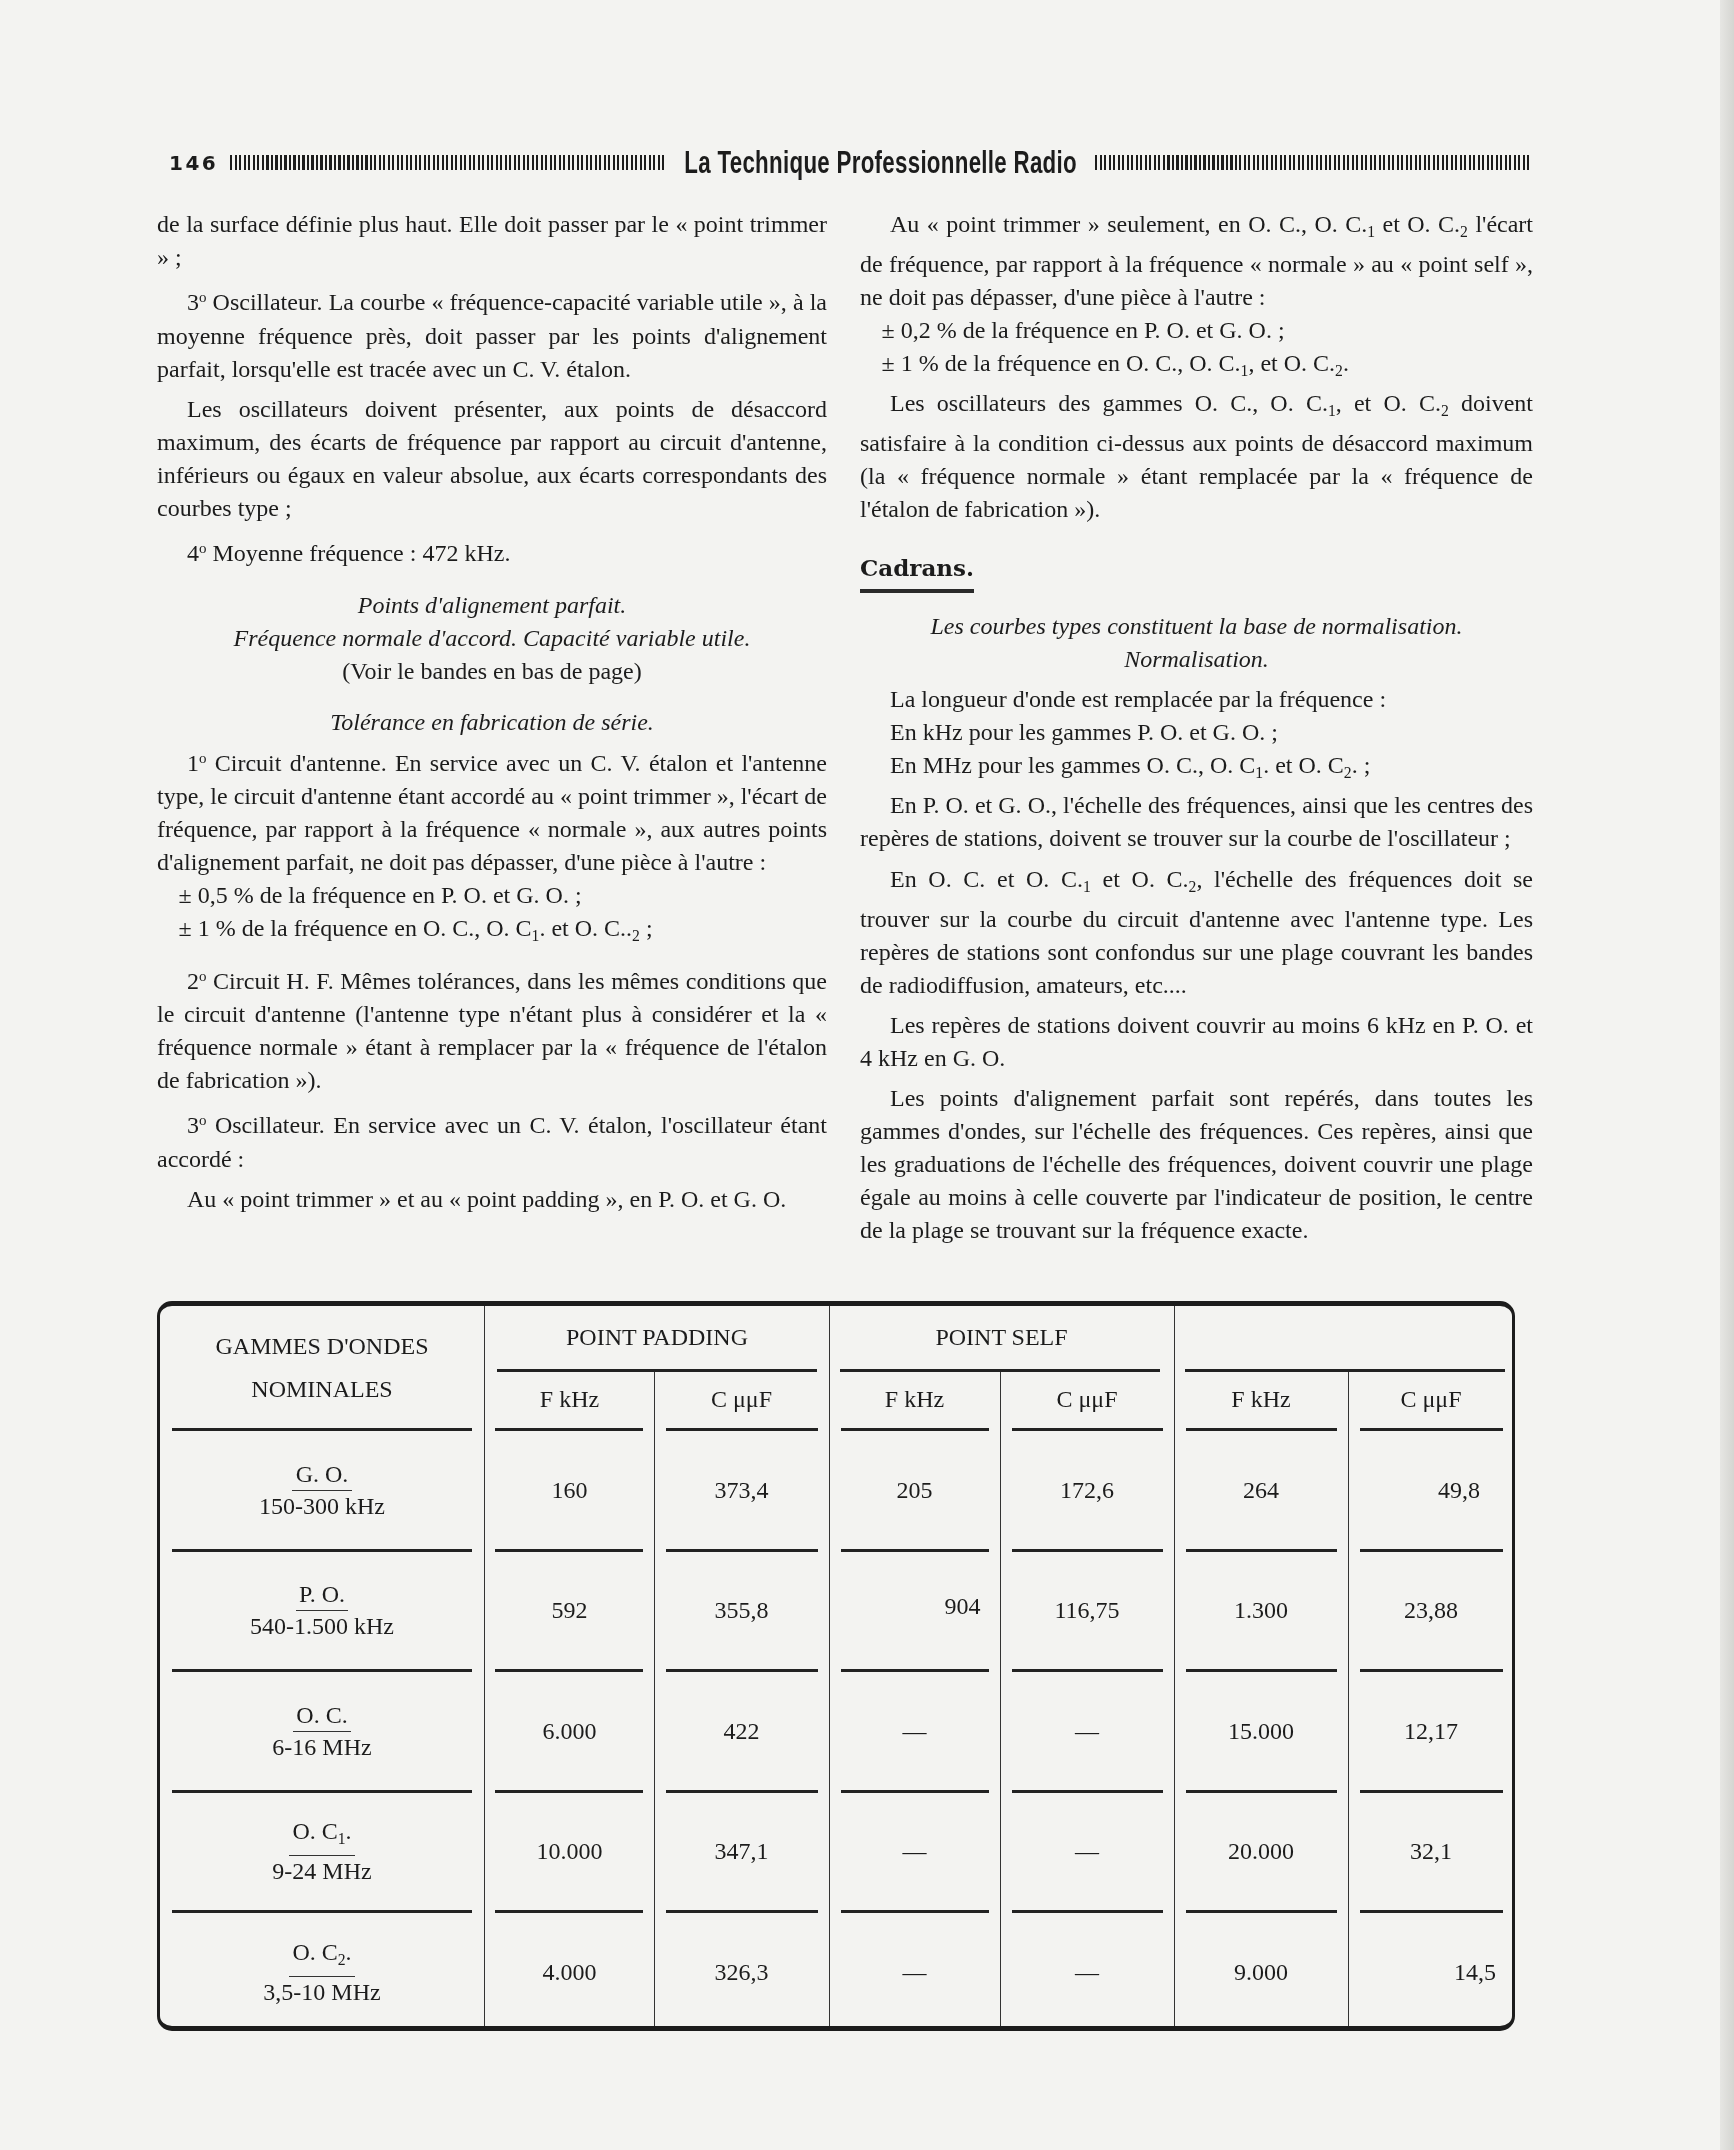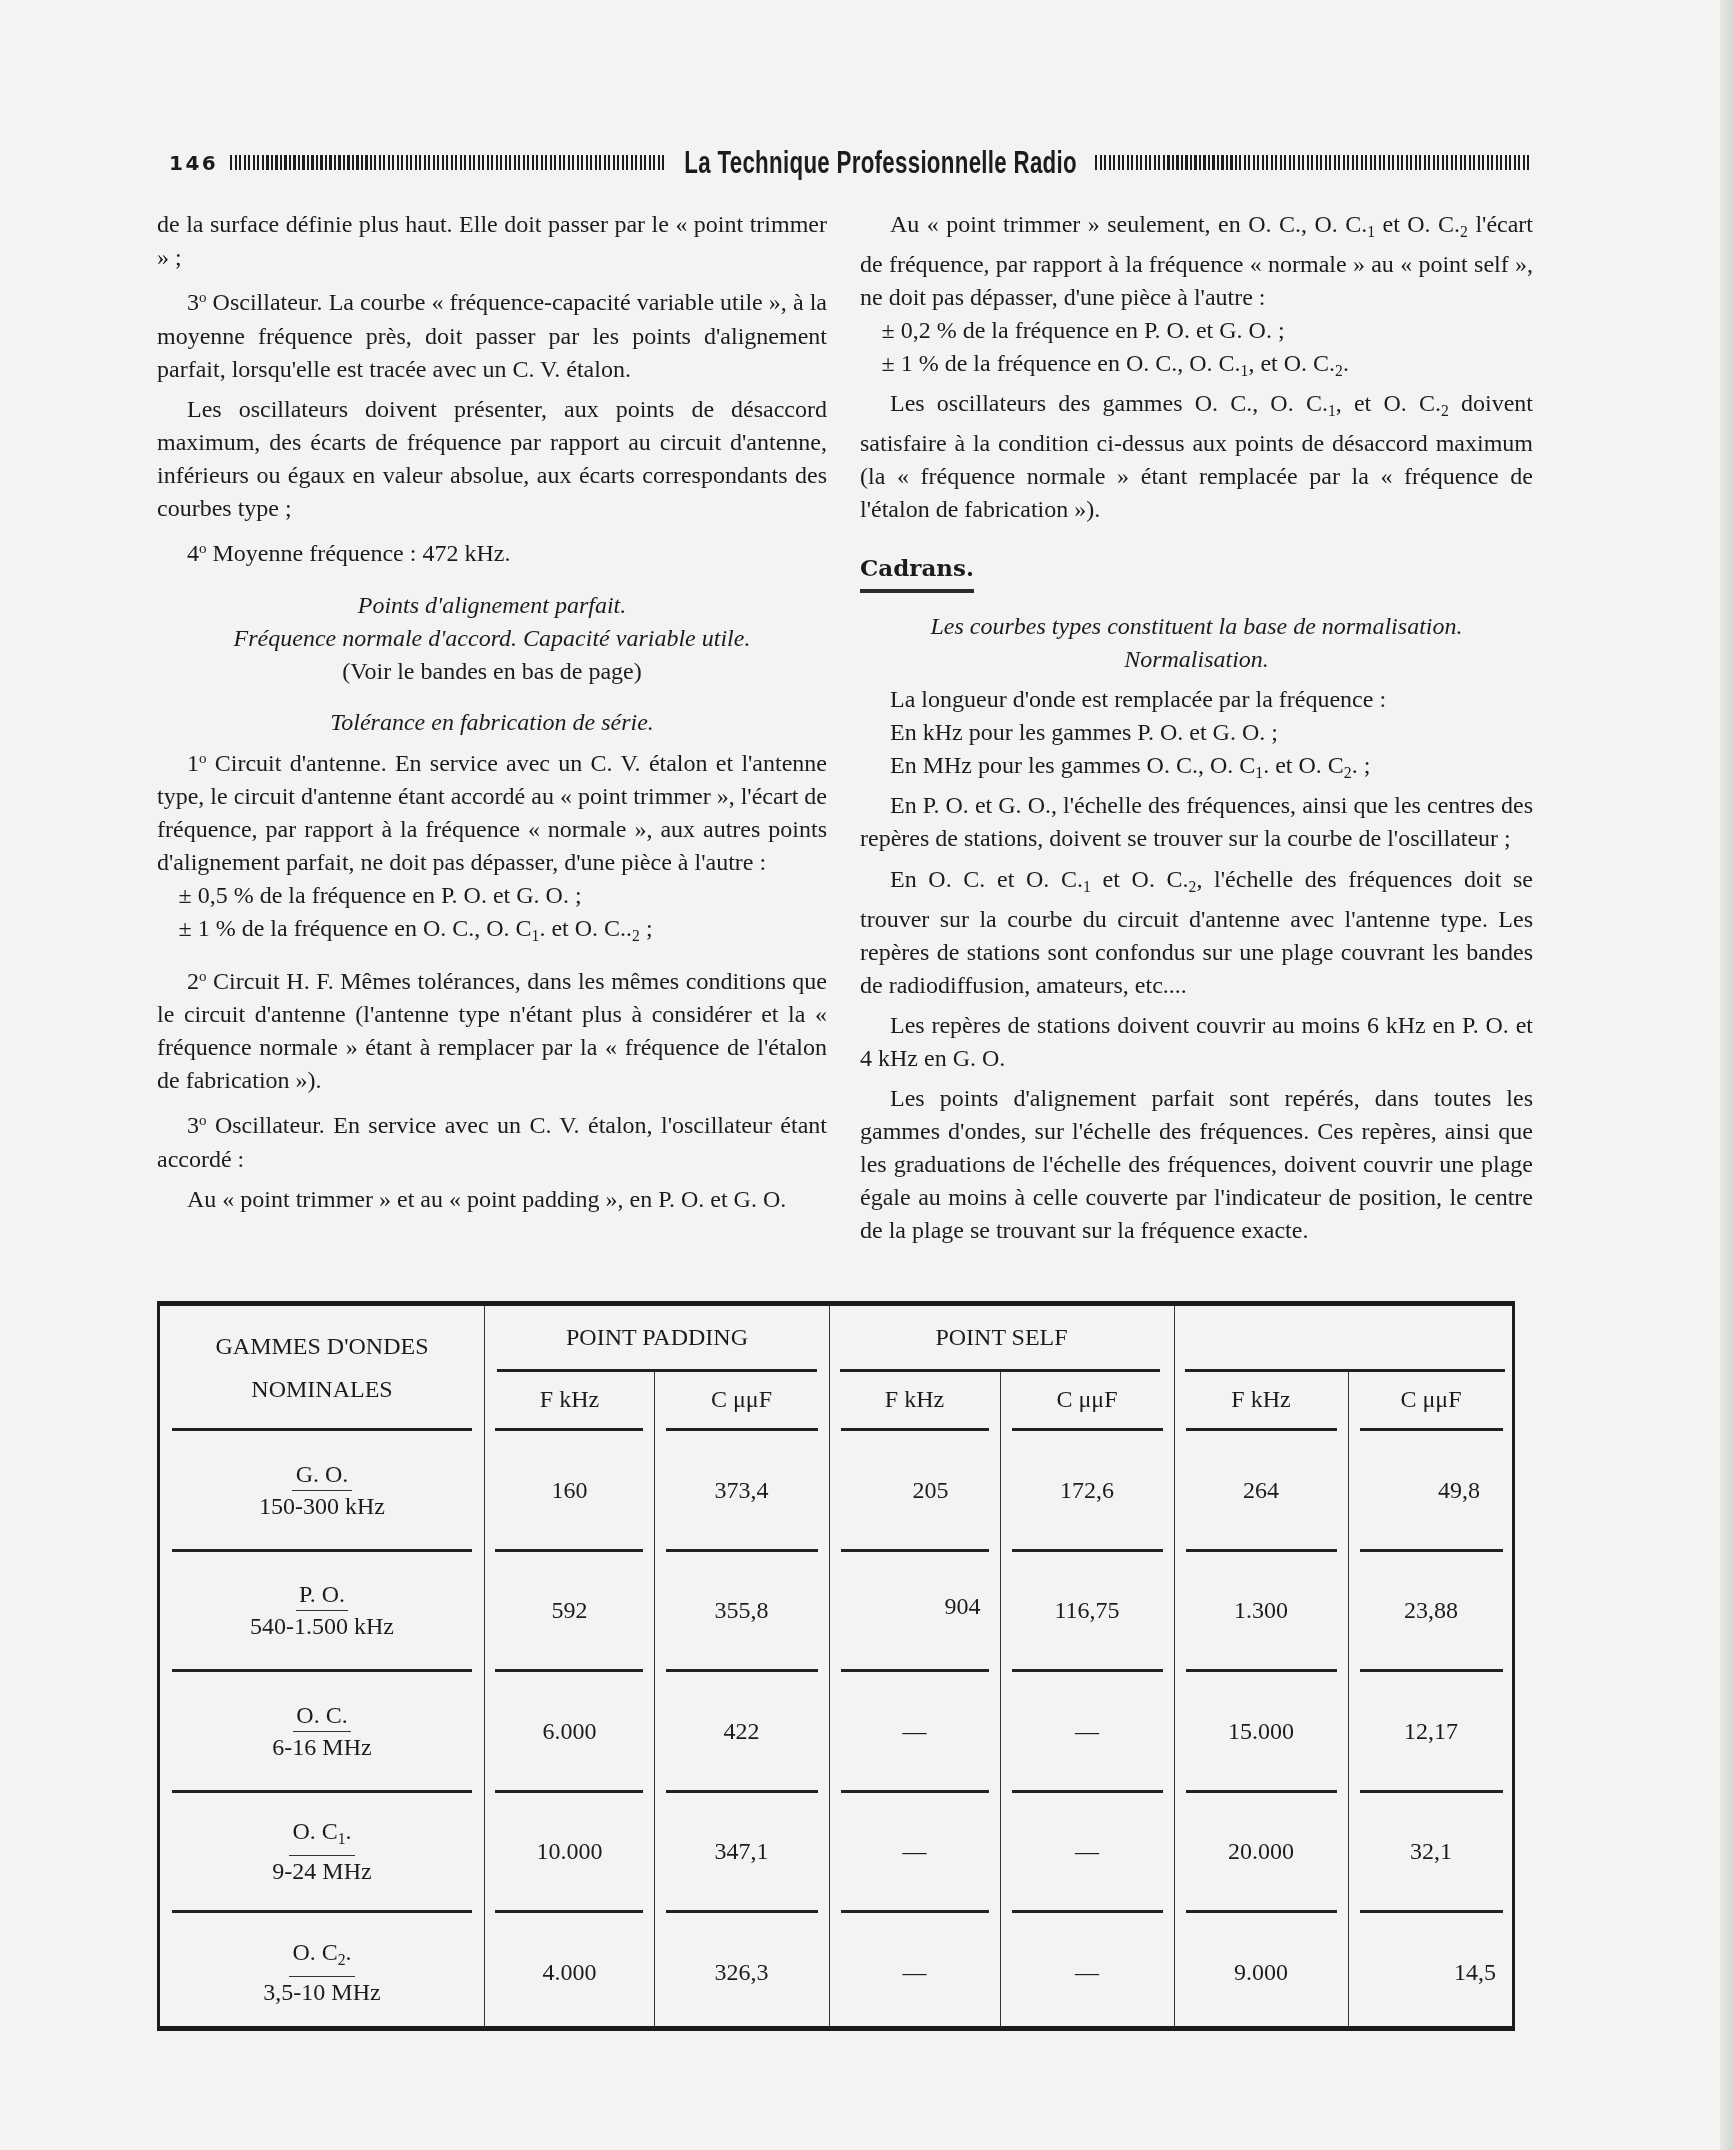--- a/index.html
+++ b/index.html
@@ -50,21 +50,21 @@
     font-family: "DejaVu Serif", serif; font-weight: bold; font-size: 23px;
     display: inline-block; margin: 18px 0 16.5px 0; padding-bottom: 5px;
     border-bottom: 4.1px solid #2a2a2a;
   }
   
   .tbl {
     position: absolute; left: 157px; top: 1301px; width: 1358px; height: 730px;
     border-left: 3.3px solid #1c1c1c; border-right: 3.3px solid #1c1c1c;
     border-top: 5px solid #1c1c1c; border-bottom: 5.8px solid #1c1c1c;
     box-sizing: border-box;
-    font-family: "Liberation Serif", serif; font-size: 24px;
+    font-family: "Liberation Serif", serif; font-size: 24px; border-radius: 15px;
   }
   .vline { position: absolute; top: 0; bottom: 0; width: 1.2px; background: #333; }
   .hseg { position: absolute; height: 2.5px; background: #222; }
   .cell {
     position: absolute; display: flex; align-items: center; justify-content: center;
     text-align: center; flex-direction: column;
   }
   .frac-top { padding: 0 3.3px 1.7px 3.3px; border-bottom: 1.7px solid #333; line-height: 30px; }
   .frac-bot { line-height: 30px; }
 </style>
@@ -180,21 +180,21 @@
       <div class="hseg" style="left: 1200px; width: 143px; top: 604px;"></div>
     </div>
 
   <div id="rows">
       <div class="cell" style="left: 0px; width: 324px; top: 124px; height: 120px;">
         <div class="frac-top">G. O.</div>
         <div class="frac-bot">150-300 kHz</div>
       </div>
       <div class="cell" style="left: 324px; width: 171px; top: 124px; height: 120px;">160</div>
       <div class="cell" style="left: 494px; width: 175px; top: 124px; height: 120px;">373,4</div>
-      <div class="cell" style="left: 669px; width: 171px; top: 124px; height: 120px; padding-left: 16px;">205</div>
+      <div class="cell" style="left: 669px; width: 171px; top: 124px; height: 120px;">205</div>
       <div class="cell" style="left: 840px; width: 174px; top: 124px; height: 120px;">172,6</div>
       <div class="cell" style="left: 1014px; width: 174px; top: 124px; height: 120px;">264</div>
       <div class="cell" style="left: 1216px; width: 166px; top: 124px; height: 120px;">49,8</div>
       <div class="cell" style="left: 0px; width: 324px; top: 244px; height: 120px;">
         <div class="frac-top">P. O.</div>
         <div class="frac-bot">540-1.500 kHz</div>
       </div>
       <div class="cell" style="left: 324px; width: 171px; top: 244px; height: 120px;">592</div>
       <div class="cell" style="left: 494px; width: 175px; top: 244px; height: 120px;">355,8</div>
       <div class="cell" style="left: 669px; width: 171px; top: 240px; height: 120px; margin-left: 48px;">904</div>

